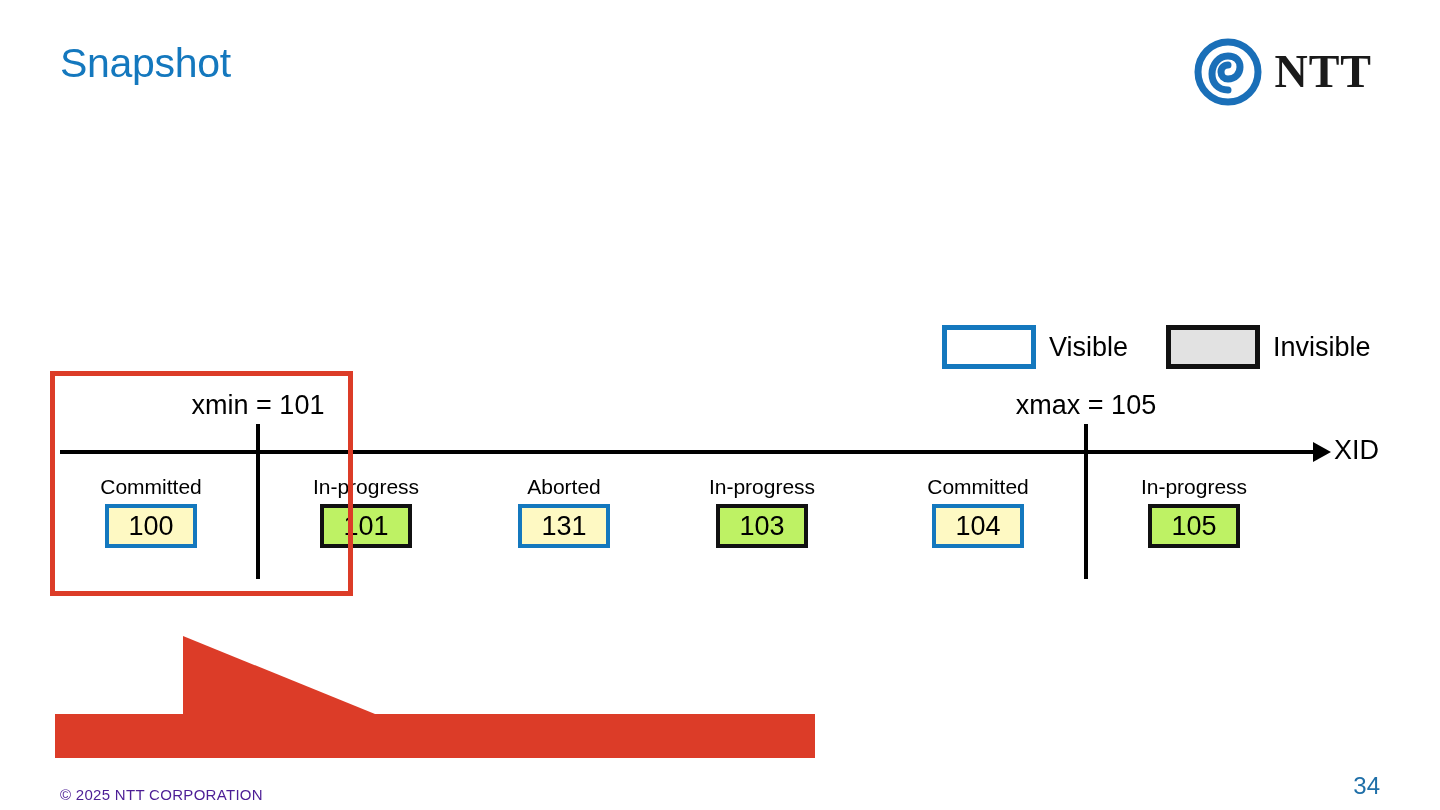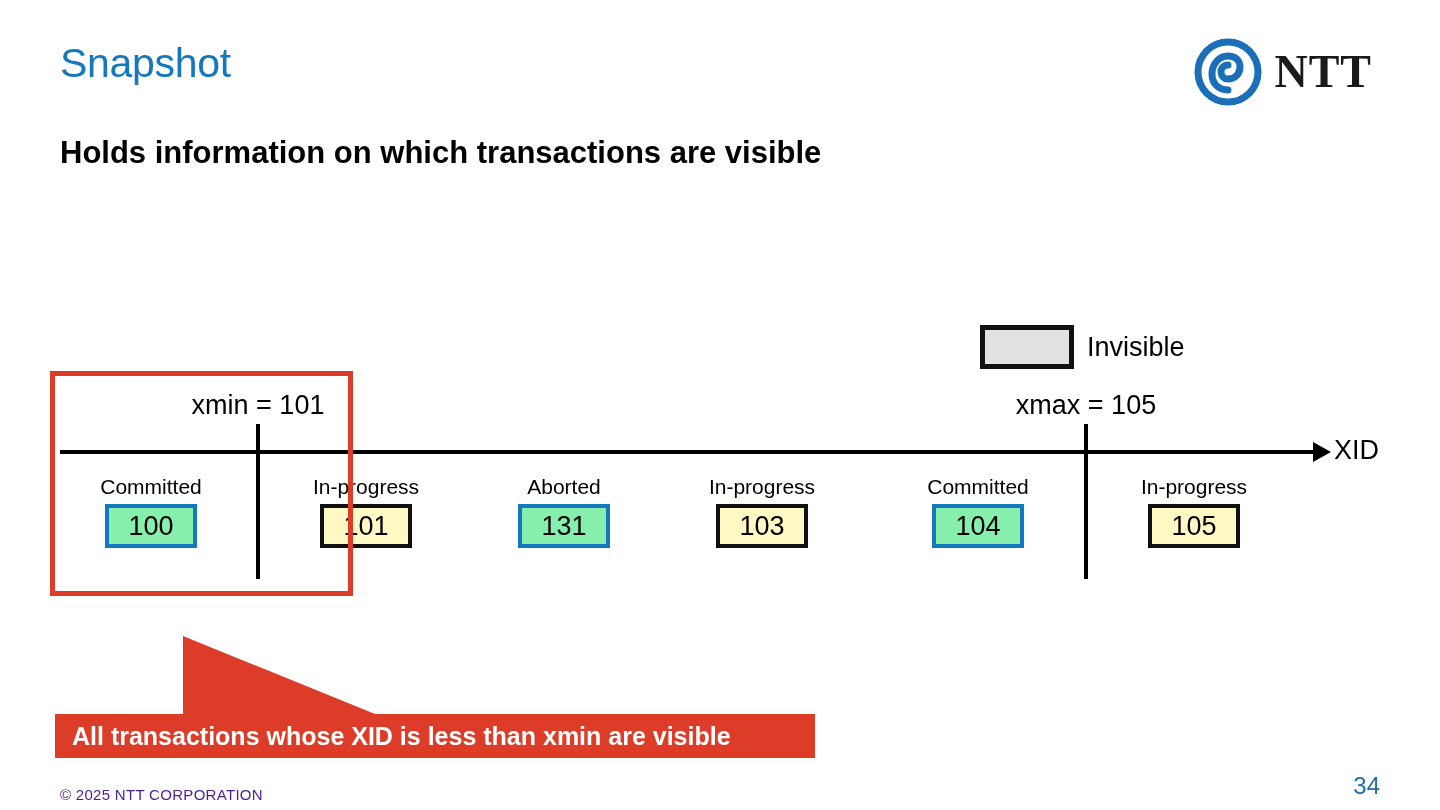--- a/index.html
+++ b/index.html
@@ -157,25 +157,25 @@
     margin: 6px auto 0 auto;
     box-sizing: border-box;
     display: flex;
     align-items: center;
     justify-content: center;
     font-size: 27px;
     color: #000000;
   }
   .txn-box.visible {
     border: 4px solid #1478be;
-    background: #86efac;
+    background: #fef9c3;
   }
   .txn-box.invisible {
     border: 4px solid #111111;
-    background: #fef9c3;
+    background: #bef264;
   }
 
   
   #highlight-rect {
     position: absolute;
     left: 50px;
     top: 371px;
     width: 303px;
     height: 225px;
     box-sizing: border-box;
@@ -231,31 +231,34 @@
     font-size: 24px;
     color: #1f6fa8;
   }
 </style>
 </head>
 <body>
 
 <div id="slide">
 
   <div id="slide-title">Snapshot</div>
-  <div id="slide-subtitle">Holds information on which transactions are visible</div>
 
   <div id="ntt-logo">
     <svg class="mark" width="68" height="68" viewBox="0 0 68 68">
       <circle cx="34" cy="34" r="30" fill="none" stroke="#1a6fb8" stroke-width="7"></circle>
       <path d="M34 52 C24 52 18 45 18 36 C18 26 25 18 34 18 C41 18 46 22 46 29 C46 36 41 41 34 41 C30 41 27 38 27 34 C27 30 30 27 34 27" fill="none" stroke="#1a6fb8" stroke-width="7" stroke-linecap="round"></path>
     </svg>
     <span class="wordmark">NTT</span>
   </div>
 
   <div id="legend">
+    <div class="legend-entry">
+      <div class="legend-swatch visible"></div>
+      <div class="legend-label">Visible</div>
+    </div>
     <div class="legend-gap"></div>
     <div class="legend-entry">
       <div class="legend-swatch invisible"></div>
       <div class="legend-label">Invisible</div>
     </div>
   </div>
 
   <div id="axis-line"></div>
   <div id="axis-arrow"></div>
   <div id="axis-label">XID</div>
@@ -290,19 +293,18 @@
     <div class="txn-box invisible">105</div>
   </div>
 
   <div id="highlight-rect"></div>
 
   <div id="callout">
     <svg id="callout-pointer" viewBox="0 0 760 140" preserveAspectRatio="none">
       <polygon points="128,18 128,96 320,96" fill="#dc3c28"></polygon>
       <rect x="0" y="96" width="760" height="44" fill="#dc3c28"></rect>
     </svg>
-    <div id="callout-text">All transactions whose XID is less than xmin are visible</div>
   </div>
 
   <div id="copyright">© 2025 NTT CORPORATION</div>
   <div id="page-number">34</div>
 
 </div>
 
 </body></html>

